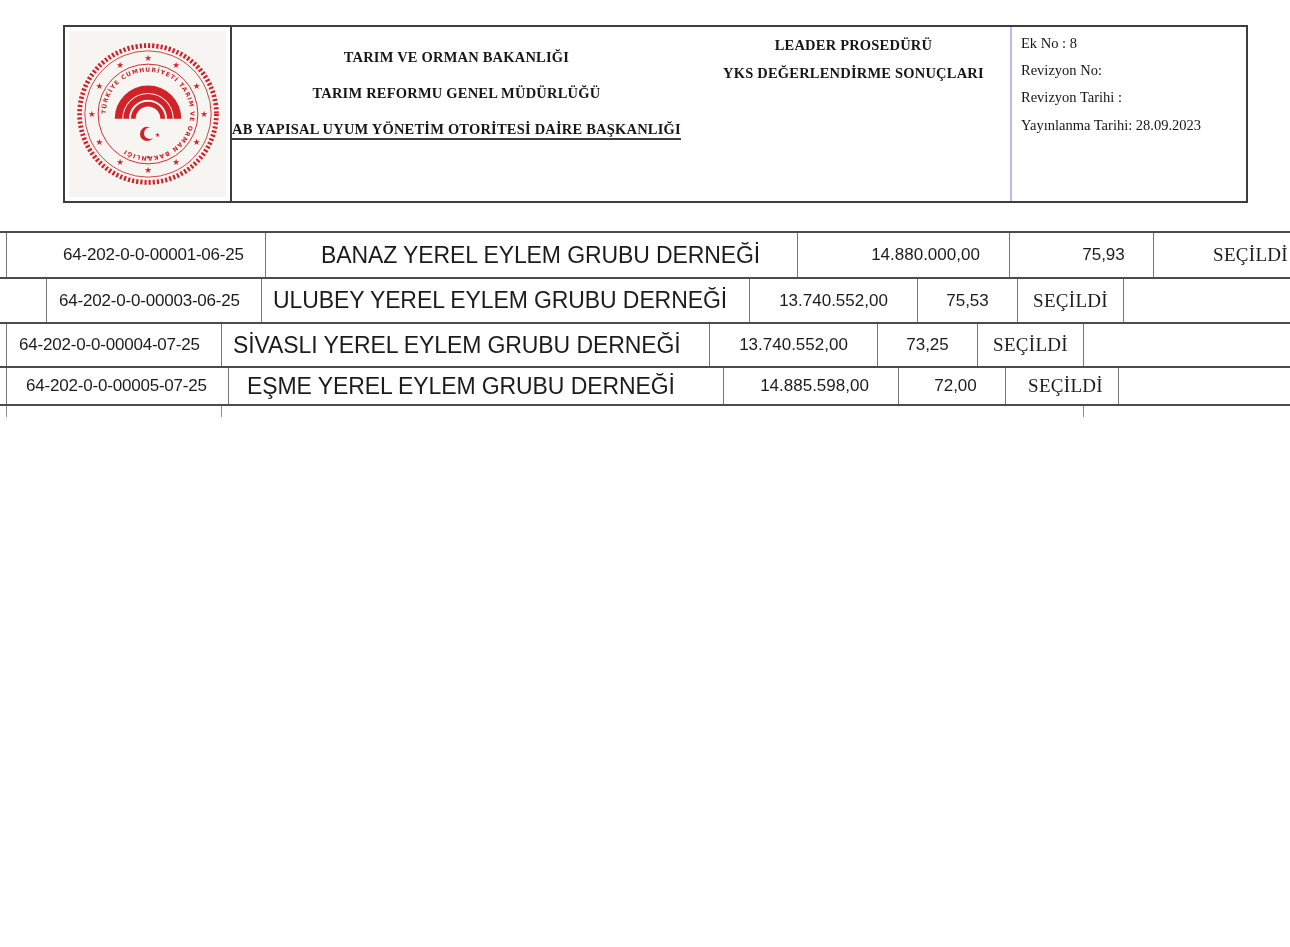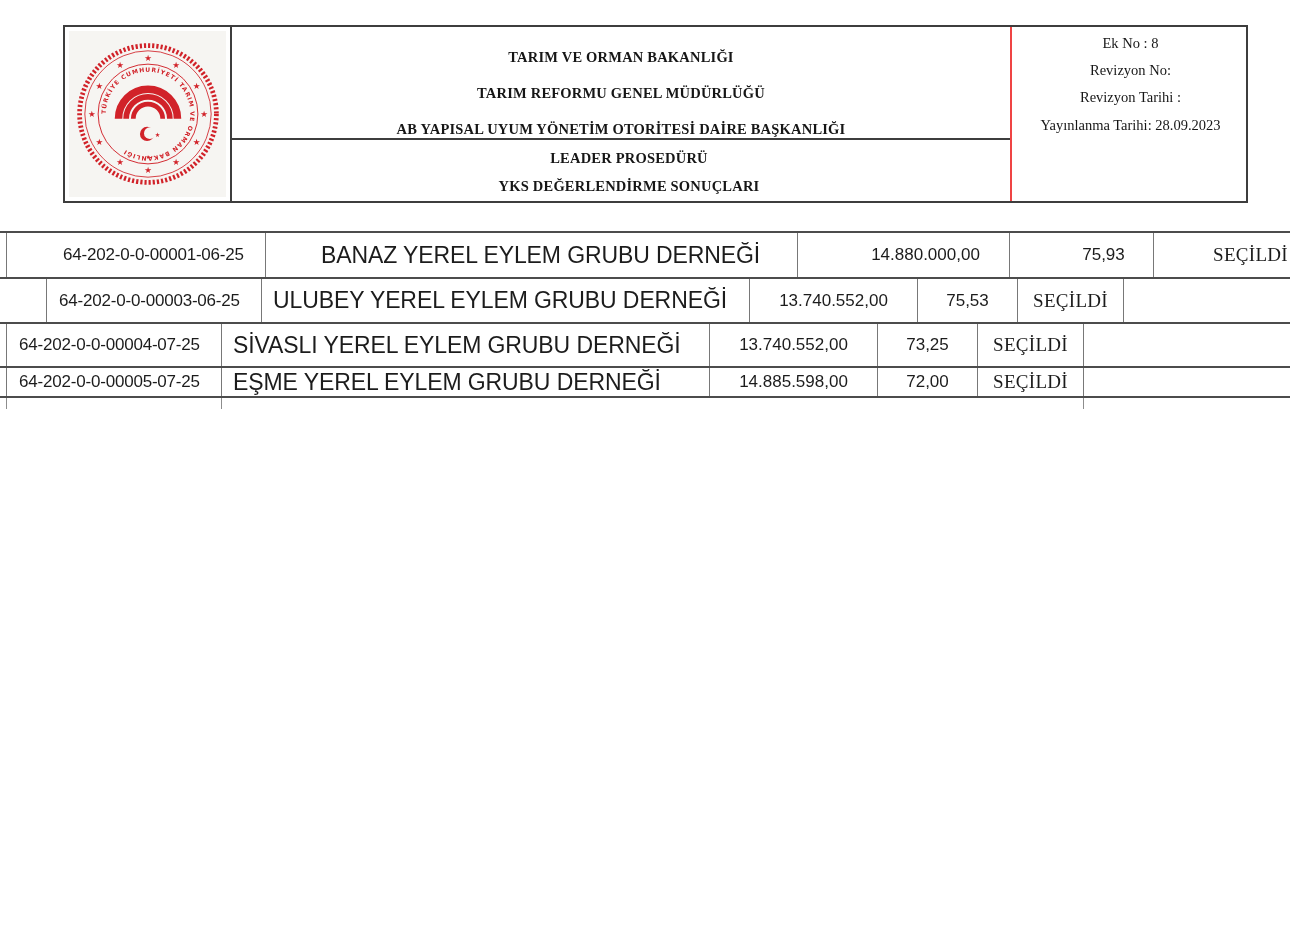--- a/index.html
+++ b/index.html
@@ -40,24 +40,23 @@
   }
   .logo-img {
     width: 157px;
     height: 166px;
     background: #f6f5f2;
     display: flex;
     align-items: center;
     justify-content: center;
   }
   .center-cell {
-    border-right: 2px solid #ef4444;
-    box-sizing: border-box;
-    display: flex;
-    flex-direction: column;
+    border-right: 2px solid #c4b5fd;
+    box-sizing: border-box;
+    display: flex;
   }
   .center-top {
     height: 113px;
     border-bottom: 2px solid #3d3d3d;
     box-sizing: border-box;
     padding-top: 12px;
   }
   .center-top .h-line {
     line-height: 36px;
   }
@@ -80,42 +79,41 @@
   }
   .meta-cell {
     padding: 3px 6px 0 9px;
   }
   .meta-line {
     font-family: "Liberation Serif", serif;
     font-size: 14.5px;
     line-height: 27.2px;
     color: #161616;
     white-space: nowrap;
-    text-align: center;
   }
 
   
   .results-table {
     position: absolute;
     left: 0;
     top: 231px;
     width: 1290px;
     border-top: 2px solid #4c4c4c;
   }
   .t-row {
     display: grid;
     grid-template-columns: 7px 215px 488px 168px 100px 106px auto;
     border-bottom: 2px solid #4c4c4c;
     align-items: center;
     box-sizing: border-box;
   }
   .t-row.r1 { height: 46px; gap: 44px; }
   .t-row.r2 { height: 45px; padding-left: 40px; }
   .t-row.r3 { height: 44px; }
-  .t-row.r4 { height: 30px; }
+  .t-row.r4 { height: 38px; gap: 7px; }
   .t-cell {
     height: 100%;
     display: flex;
     align-items: center;
     box-sizing: border-box;
     overflow: hidden;
     white-space: nowrap;
   }
   .t-cell.v-border { border-right: 1.5px solid #787878; }
   .cell-code {

